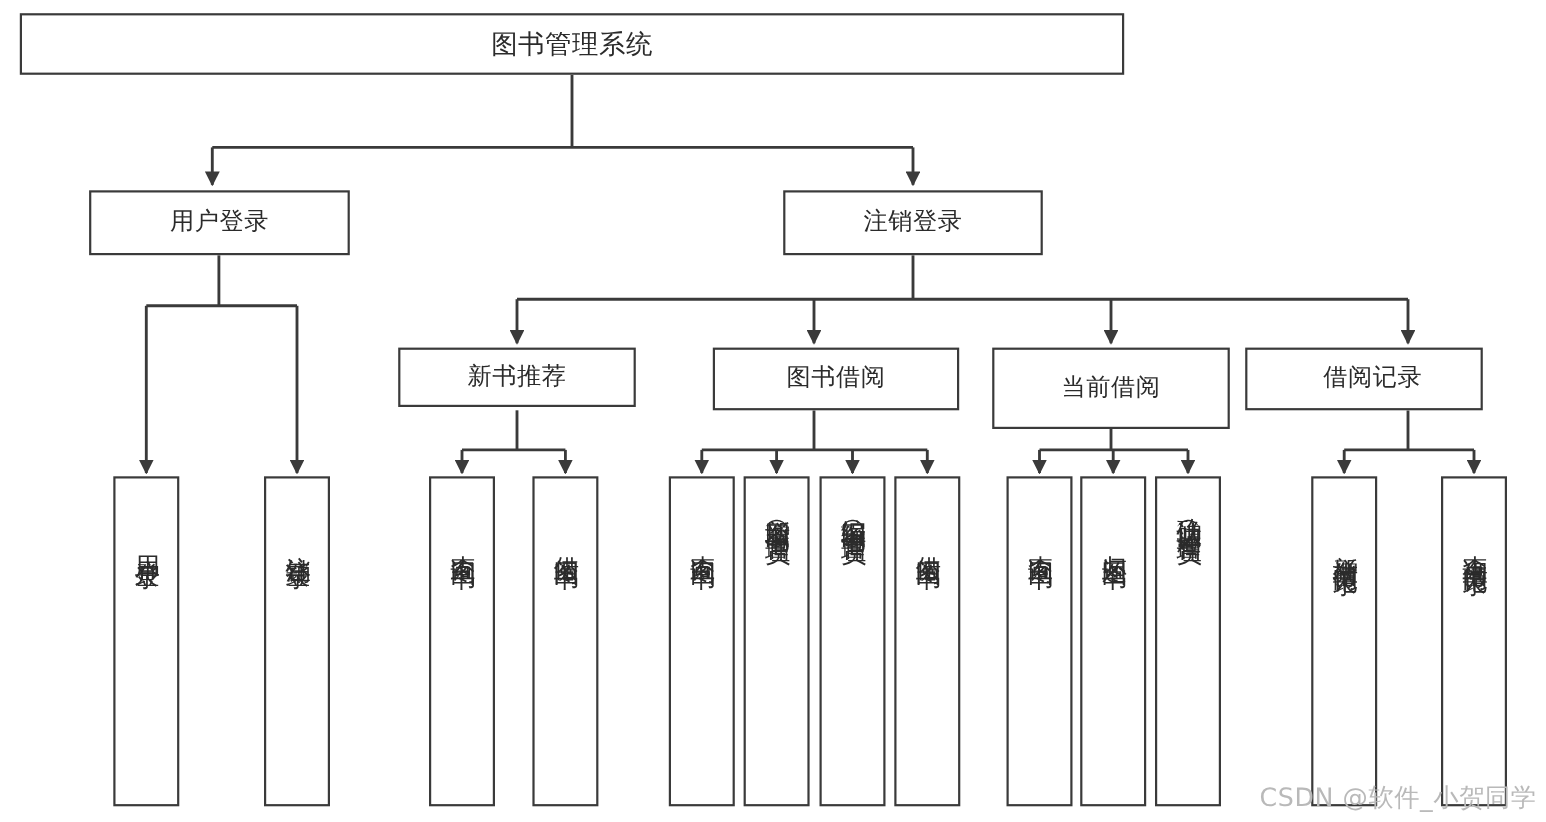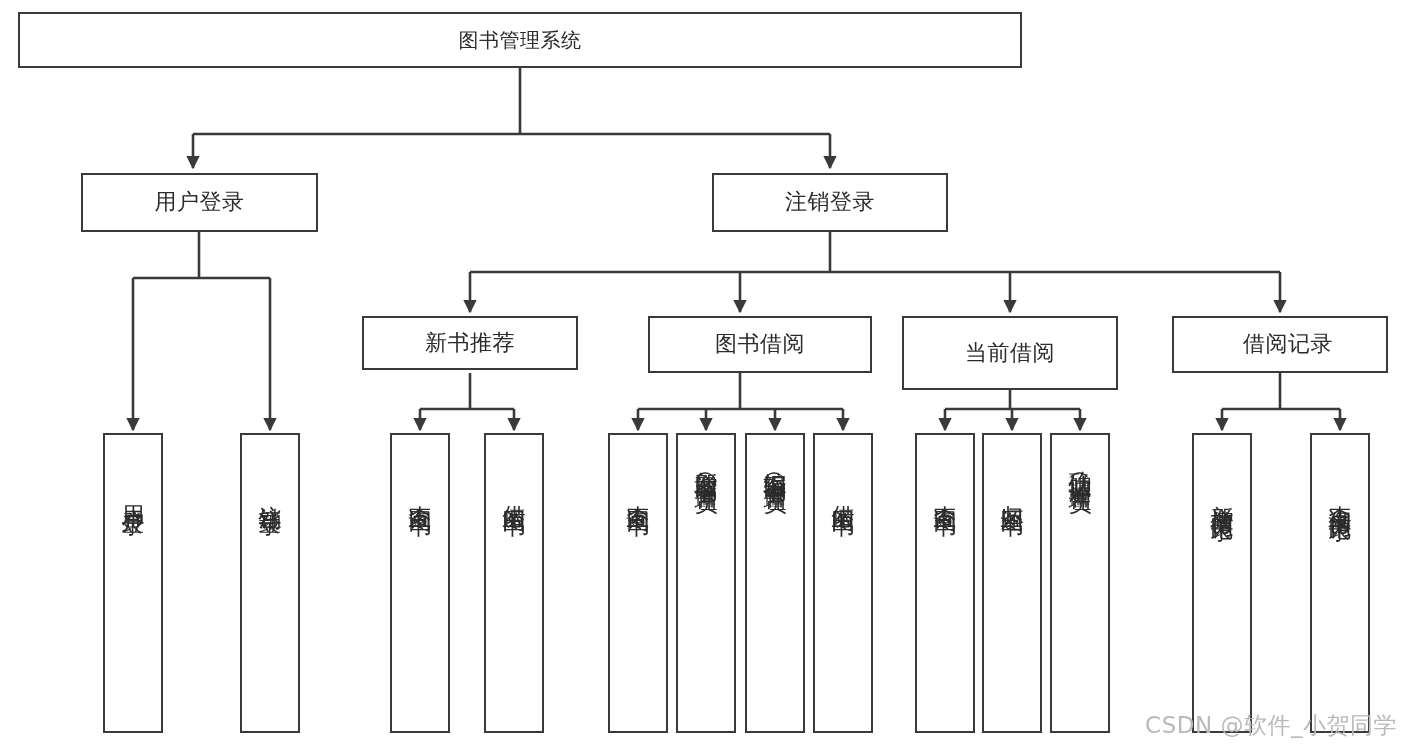--- a/index.html
+++ b/index.html
@@ -42,21 +42,21 @@
     text-align: center;
     line-height: 1.12;
     letter-spacing: 0.5px;
   }
   
   .node.h .lbl {
     font-size: 22px;
     white-space: nowrap;
   }
   .node.root .lbl {
-    font-size: 20px;
+    font-size: 24px;
     text-align: center;
   }
   
   .node.v {
     align-items: flex-start;
     padding-top: 52px;
   }
   .node.v.tall {
     padding-top: 18px;
   }
@@ -152,21 +152,21 @@
   </div>
 
   <div class="node h" style="left:648px; top:316px; width:224px; height:57px;">
     <span class="lbl">图书借阅</span>
   </div>
 
   <div class="node h" style="left:902px; top:316px; width:216px; height:74px;">
     <span class="lbl">当前借阅</span>
   </div>
 
-  <div class="node h" style="left:1172px; top:316px; width:216px; height:57px;padding-left:16px;">
+  <div class="node h" style="left:1132px; top:316px; width:216px; height:57px;padding-left:16px;">
     <span class="lbl">借阅记录</span>
   </div>
 
   <div class="node v" style="left:103px; top:433px; width:60px; height:300px;">
     <span class="lbl">用户登录</span>
   </div>
 
   <div class="node v" style="left:240px; top:433px; width:60px; height:300px;">
     <span class="lbl">注销登录</span>
   </div>

